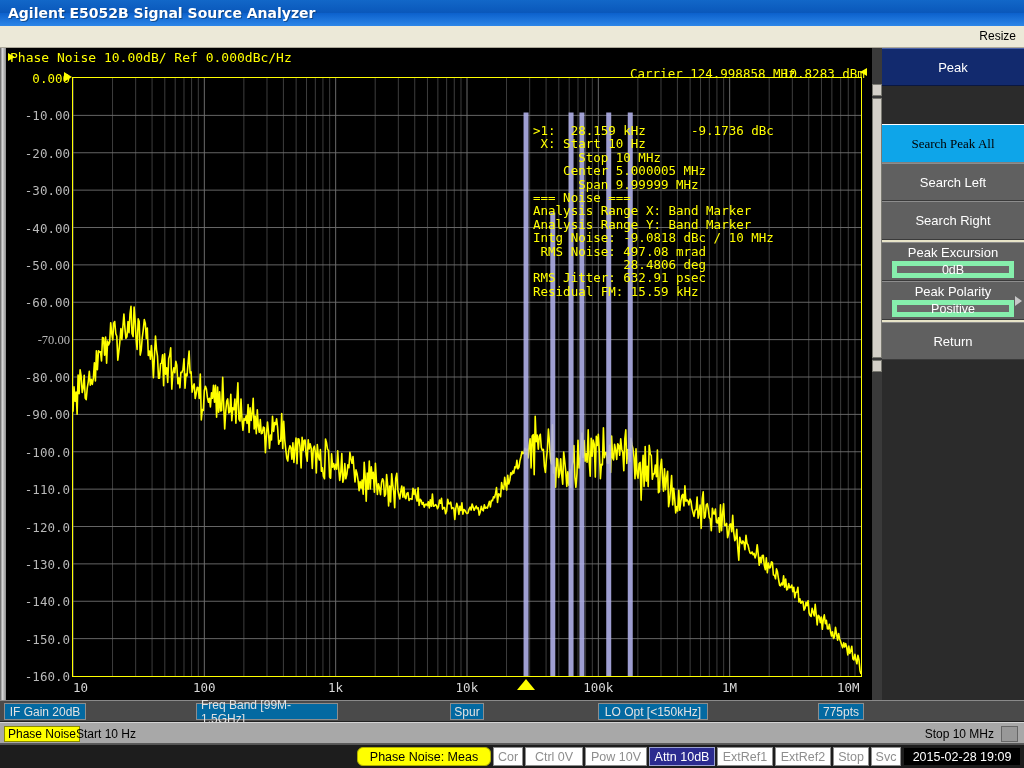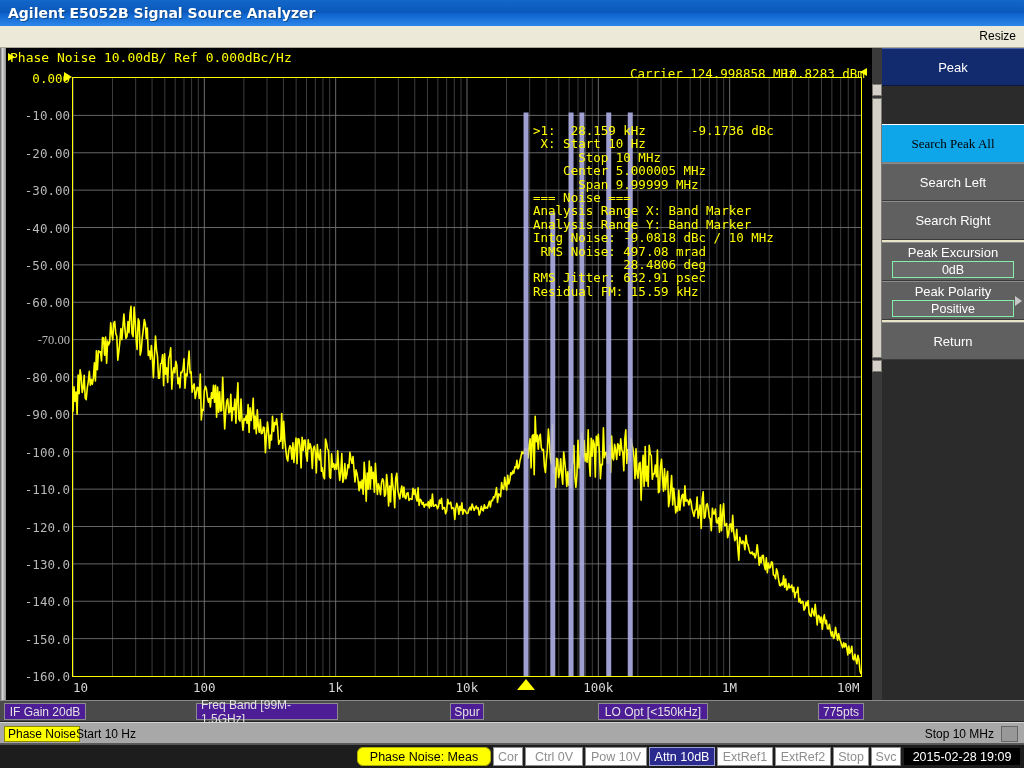--- a/index.html
+++ b/index.html
@@ -167,21 +167,21 @@
     background: #606060;
     border-top: 1px solid #8d8d8d; border-bottom: 1px solid #3a3a3a;
     box-sizing: border-box;
     color: #fff;
   }
   .sk-vg-label {
     text-align: center; font-size: 13px; padding-top: 2px;
   }
   .sk-vg-value {
     margin: 1px 10px 2px 10px; height: 17px;
-    background: #6b6b6b; border: 1px solid #86efac;
+    background: #6b6b6b; border: 5px solid #86efac;
     display: flex; align-items: center; justify-content: center;
     font-size: 12.5px; color: #fff; box-sizing: border-box;
   }
   .sk-arrow {
     position: absolute; right: 2px; top: 50%;
     width: 0; height: 0; transform: translateY(-50%);
     border-left: 7px solid #c8c8c8;
     border-top: 5px solid transparent;
     border-bottom: 5px solid transparent;
   }
@@ -192,21 +192,21 @@
 
   
   .statusrow1 {
     position: absolute; left: 0; top: 652px; width: 1024px; height: 22px;
     background: #4a4a4a;
     border-top: 1px solid #8a8a8a; border-bottom: 1px solid #222;
     box-sizing: border-box;
   }
   .s1-cell {
     position: absolute; top: 2px; height: 17px;
-    background: #4c1d95; border: 1px solid #8d8d8d;
+    background: #0369a1; border: 1px solid #8d8d8d;
     box-sizing: border-box;
     color: #e2e2e2; font-size: 12px;
     display: flex; align-items: center; justify-content: center;
     font-family: "Liberation Sans", sans-serif;
     padding: 0 4px;
   }
   .statusrow2 {
     position: absolute; left: 0; top: 674px; width: 1024px; height: 22px;
     background: #a8a8a8;
     border-top: 1px solid #d4d4d4; border-bottom: 1px solid #5a5a5a;

